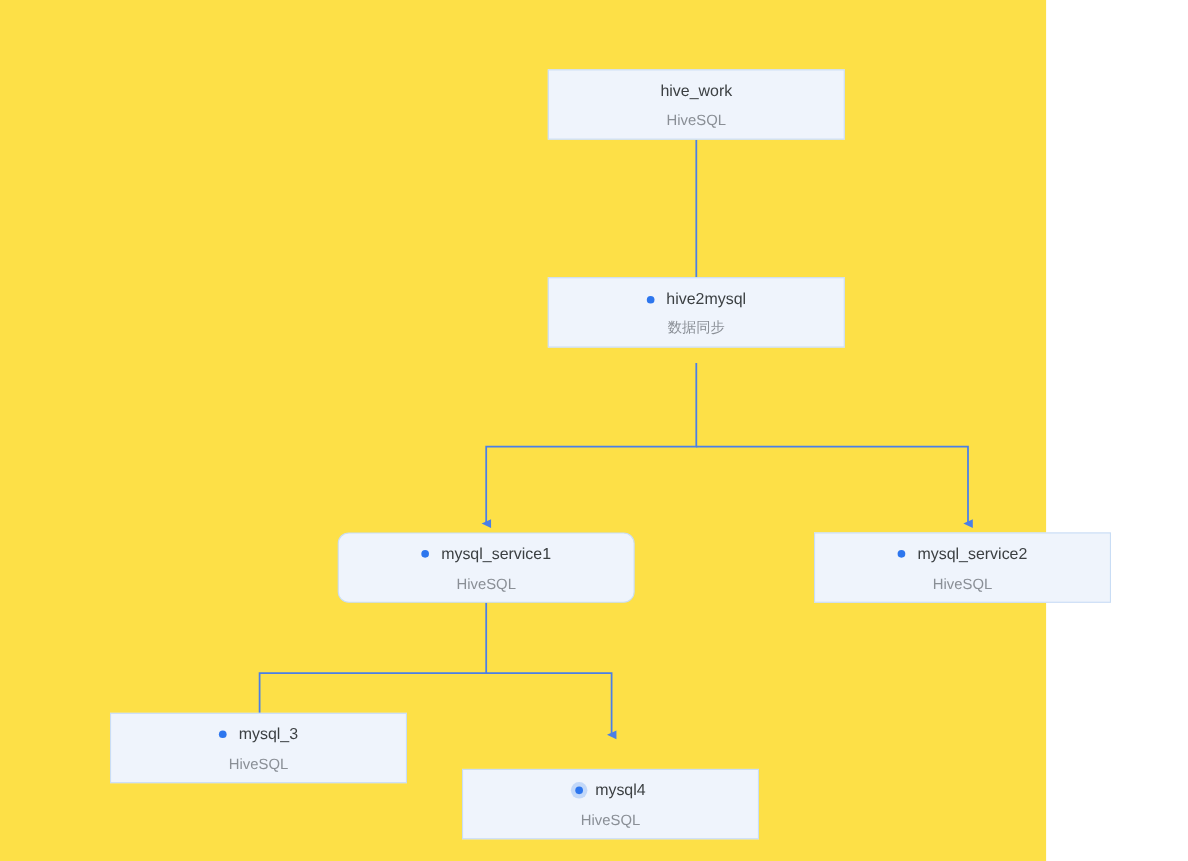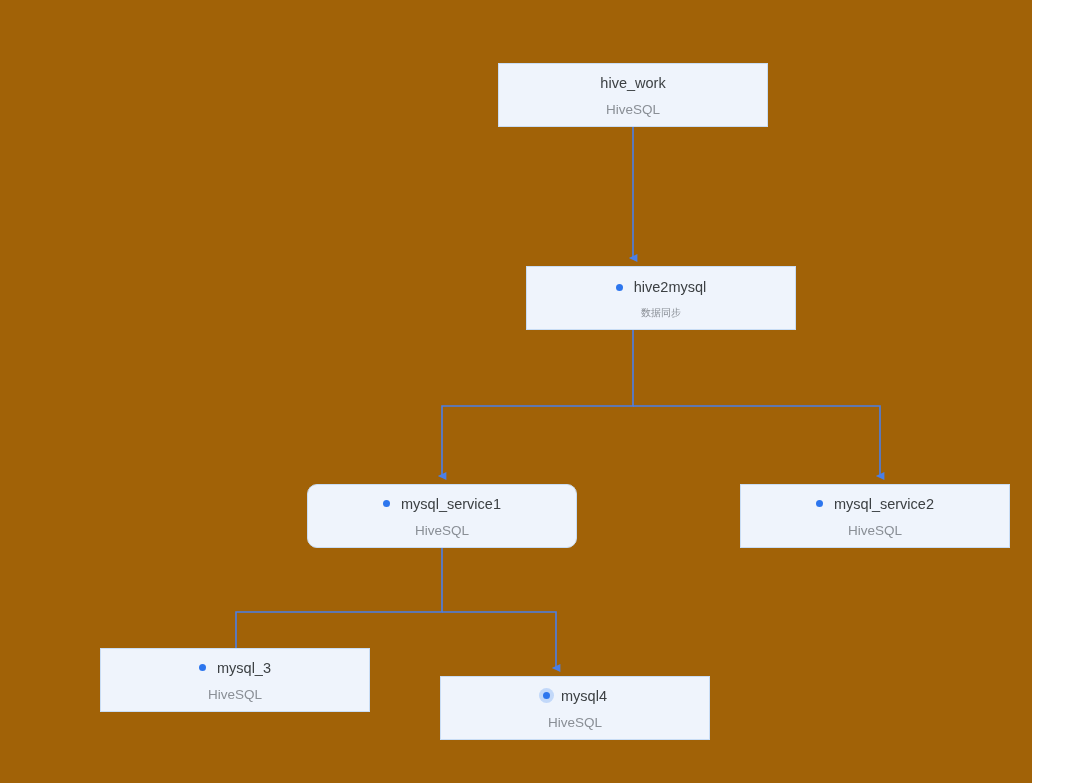--- a/index.html
+++ b/index.html
@@ -9,23 +9,23 @@
     background: #ffffff;
   }
   body {
     width: 1080px;
     height: 783px;
     font-family: "Liberation Sans", "DejaVu Sans", sans-serif;
     overflow: hidden;
   }
   #canvas {
     position: relative;
-    width: 1032px;
+    width: 951px;
     height: 783px;
-    background: #a16207;
+    background: #fde047;
   }
   #edge-layer {
     position: absolute;
     left: 0;
     top: 0;
     width: 1080px;
     height: 783px;
     pointer-events: none;
   }
   .node {
@@ -66,21 +66,21 @@
   }
   .node-subtitle {
     font-size: 13.5px;
     color: #8a8f96;
     margin-top: 11px;
     line-height: 1;
     white-space: nowrap;
   }
   .node-subtitle.cjk {
     font-family: "DejaVu Sans", "Liberation Sans", sans-serif;
-    font-size: 10px;
+    font-size: 13px;
   }
 </style>
 </head>
 <body>
 
 <div id="canvas">
 
   <svg id="edge-layer" width="1080" height="783" viewBox="0 0 1080 783" xmlns="http://www.w3.org/2000/svg">
     <defs>
       <marker id="arrow" markerWidth="10" markerHeight="10" refX="4" refY="5" orient="auto" markerUnits="userSpaceOnUse">
@@ -100,21 +100,21 @@
   </svg>
 
   <div class="node" style="left:498px; top:63px;">
     <div class="node-title-row">
 
       <span class="node-title">hive_work</span>
     </div>
     <div class="node-subtitle">HiveSQL</div>
   </div>
 
-  <div class="node" style="left:498px; top:266px;margin-left:28px;">
+  <div class="node" style="left:498px; top:252px;">
     <div class="node-title-row">
       <span class="node-dot"></span>
       <span class="node-title">hive2mysql</span>
     </div>
     <div class="node-subtitle cjk">数据同步</div>
   </div>
 
   <div class="node" style="left:307px; top:484px;border-radius:10px;">
     <div class="node-title-row">
       <span class="node-dot"></span>
@@ -132,21 +132,21 @@
   </div>
 
   <div class="node" style="left:100px; top:648px;">
     <div class="node-title-row">
       <span class="node-dot"></span>
       <span class="node-title">mysql_3</span>
     </div>
     <div class="node-subtitle">HiveSQL</div>
   </div>
 
-  <div class="node" style="left:420px; top:676px;margin-left:20px;">
+  <div class="node" style="left:420px; top:699px;">
     <div class="node-title-row">
       <span class="node-dot halo"></span>
       <span class="node-title">mysql4</span>
     </div>
     <div class="node-subtitle">HiveSQL</div>
   </div>
 
 </div>
 
 </body></html>

